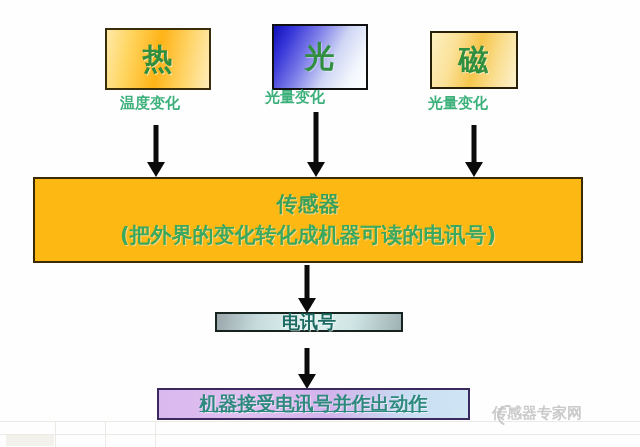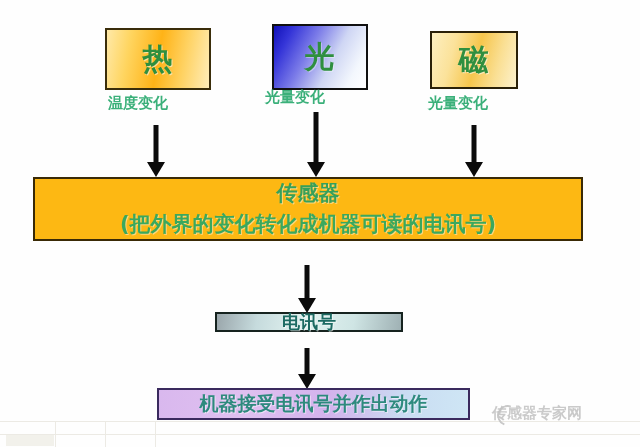--- a/index.html
+++ b/index.html
@@ -80,21 +80,21 @@
   .caption {
     position: absolute;
     font-family: "DejaVu Sans", "Liberation Sans", sans-serif;
     font-size: 15px;
     font-weight: bold;
     color: #3bb07a;
     text-shadow: 1px 1px 0 rgba(255,255,255,0.7);
     white-space: nowrap;
     letter-spacing: 0px;
   }
-  .cap-heat  { left: 108px; top: 94px; }
+  .cap-heat  { left: 120px; top: 94px; }
   .cap-light { left: 265px; top: 88px; }
   .cap-mag   { left: 428px; top: 94px; }
 
   
   .arrow {
     position: absolute;
   }
   .arrow .shaft {
     position: absolute;
     left: 50%;
@@ -110,21 +110,21 @@
     width: 0; height: 0;
     border-left: 9px solid transparent;
     border-right: 9px solid transparent;
     border-top: 15px solid #0b0b0b;
   }
 
   
   .sensor-box {
     position: absolute;
     left: 33px; top: 177px;
-    width: 550px; height: 64px;
+    width: 550px; height: 86px;
     box-sizing: border-box;
     border: 2px solid #3a2a06;
     background: #fdb813;
     display: flex;
     flex-direction: column;
     align-items: center;
     justify-content: center;
   }
   .sensor-title {
     font-family: "DejaVu Sans", "Liberation Sans", sans-serif;
@@ -179,20 +179,21 @@
     align-items: center;
     justify-content: center;
   }
   .action-text {
     font-family: "DejaVu Sans", "Liberation Sans", sans-serif;
     font-size: 19px;
     font-weight: bold;
     color: #2e8a7e;
     text-shadow: 1px 1px 0 rgba(255,255,255,0.5);
     white-space: nowrap;
+    text-decoration: underline;
   }
 
   
   .watermark {
     position: absolute;
     font-family: "DejaVu Sans", "Liberation Sans", sans-serif;
     font-weight: bold;
     color: #b9b9b9;
     white-space: nowrap;
     opacity: 0.85;

